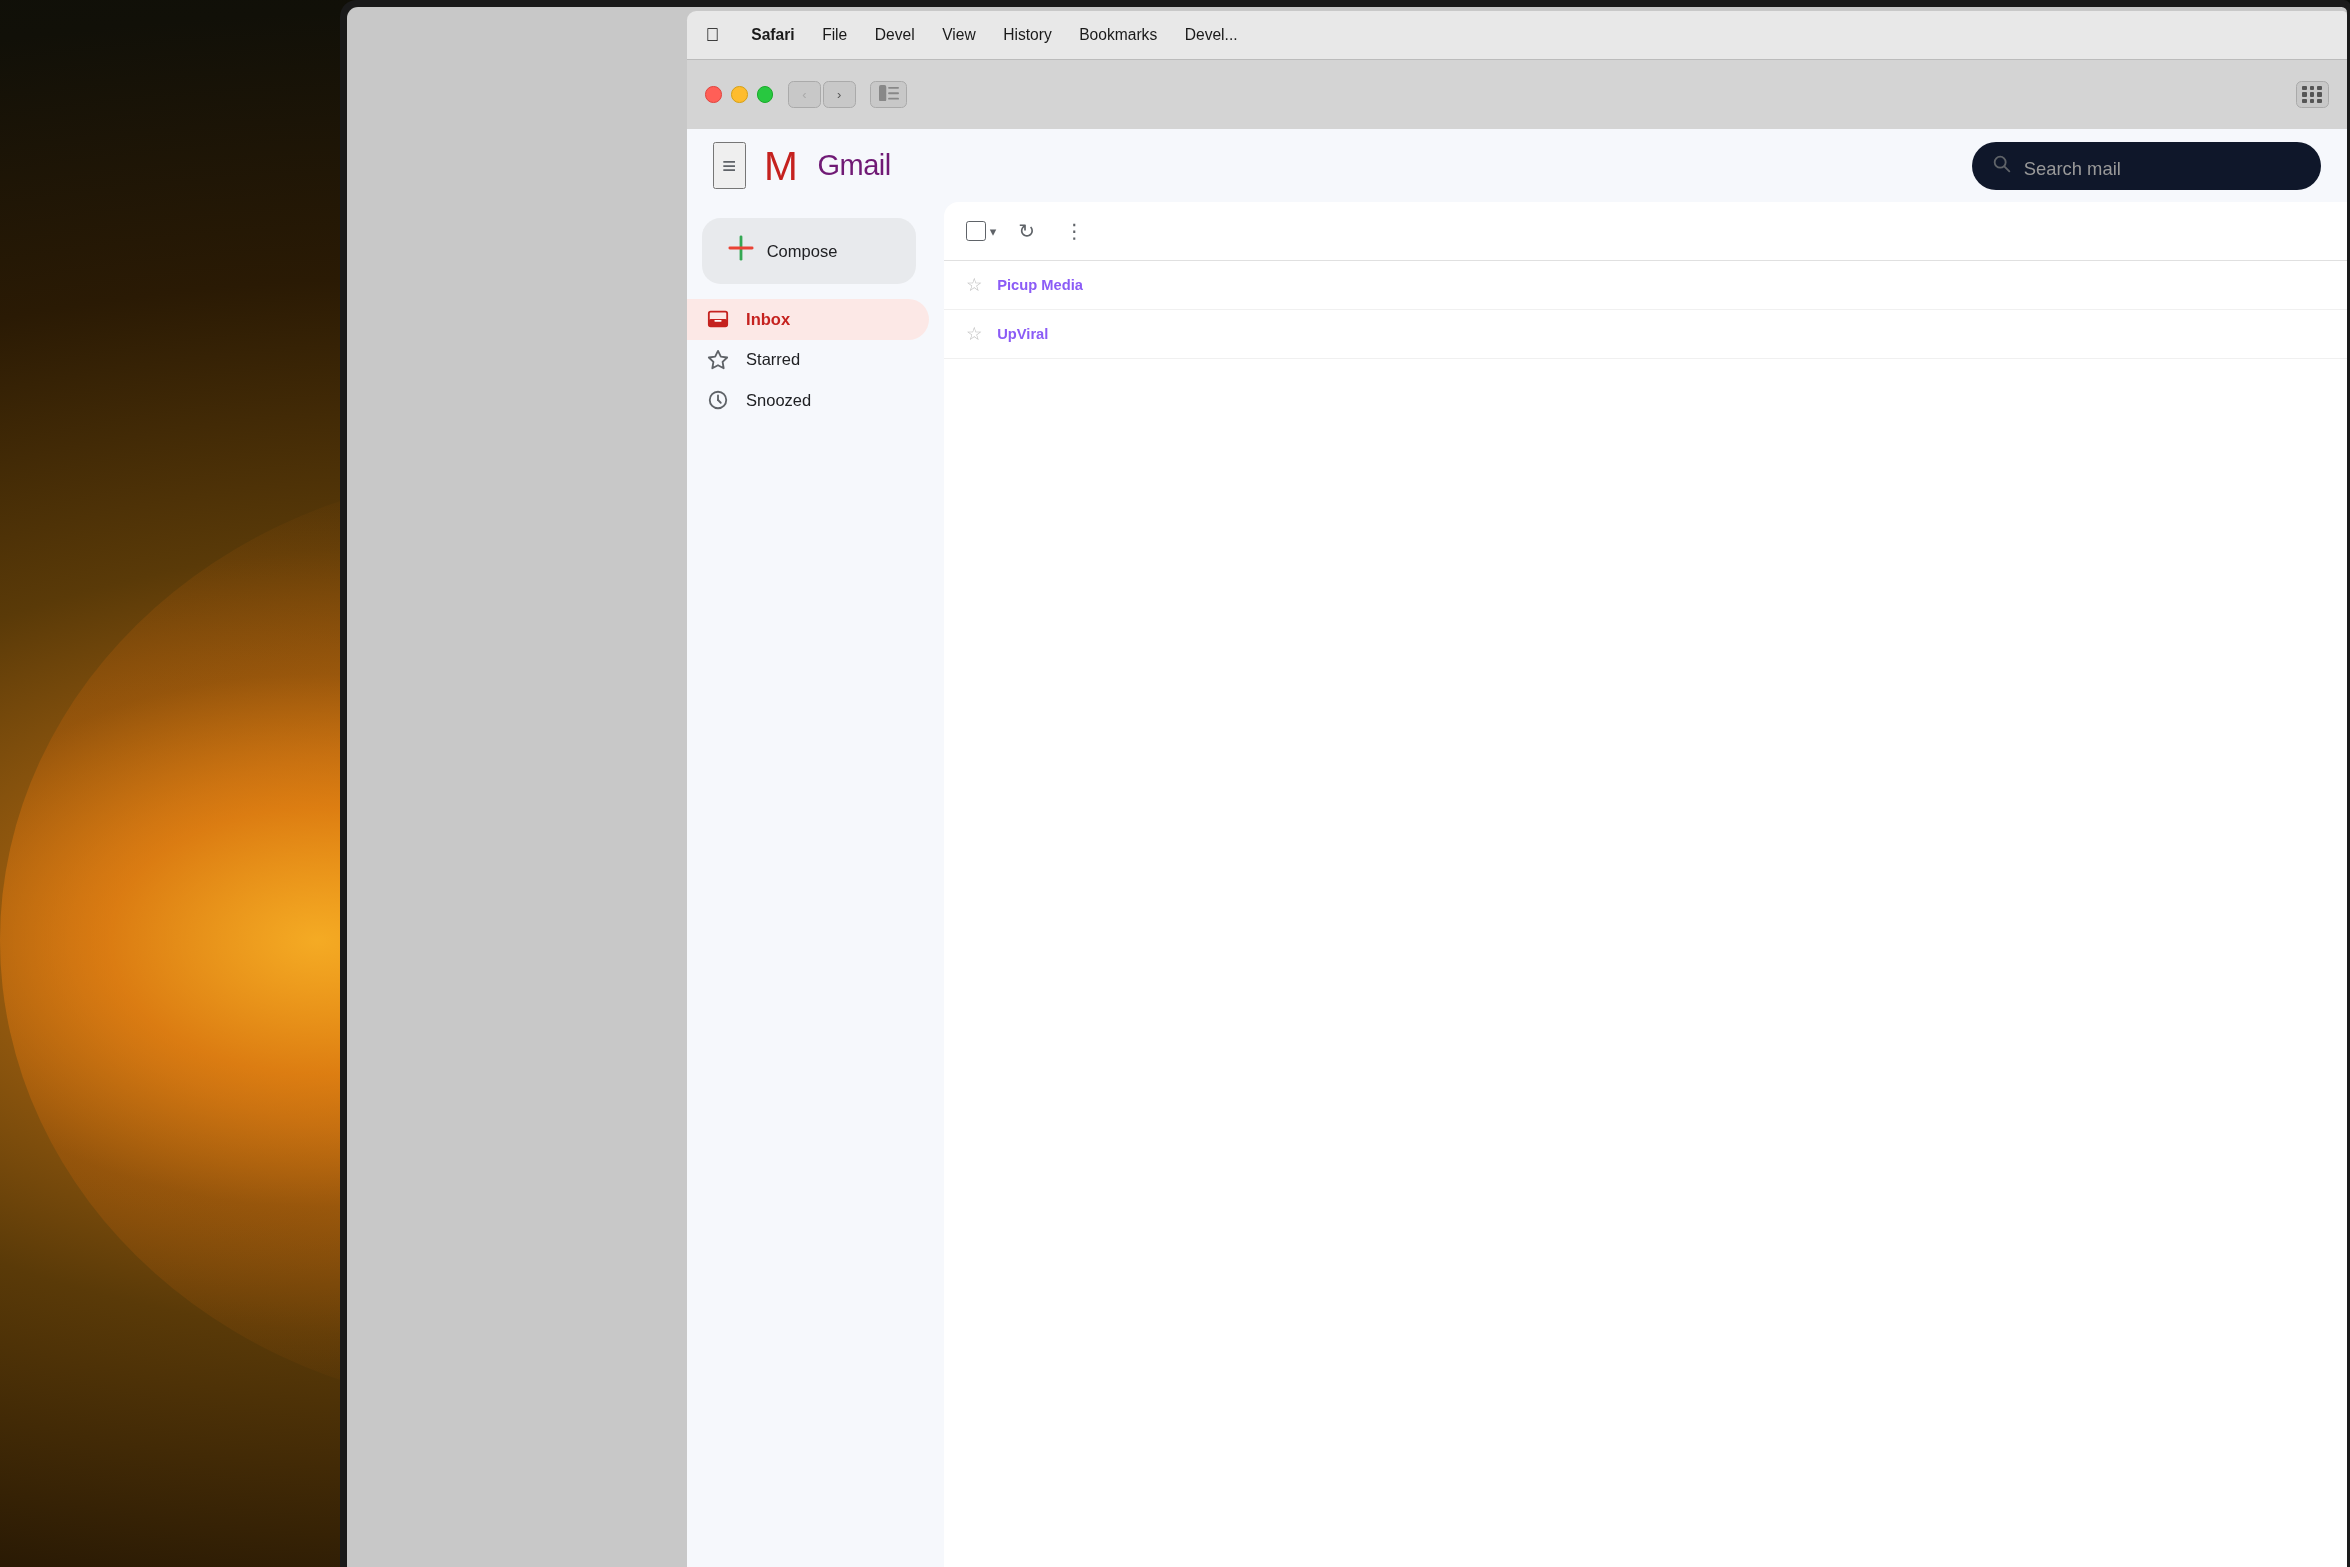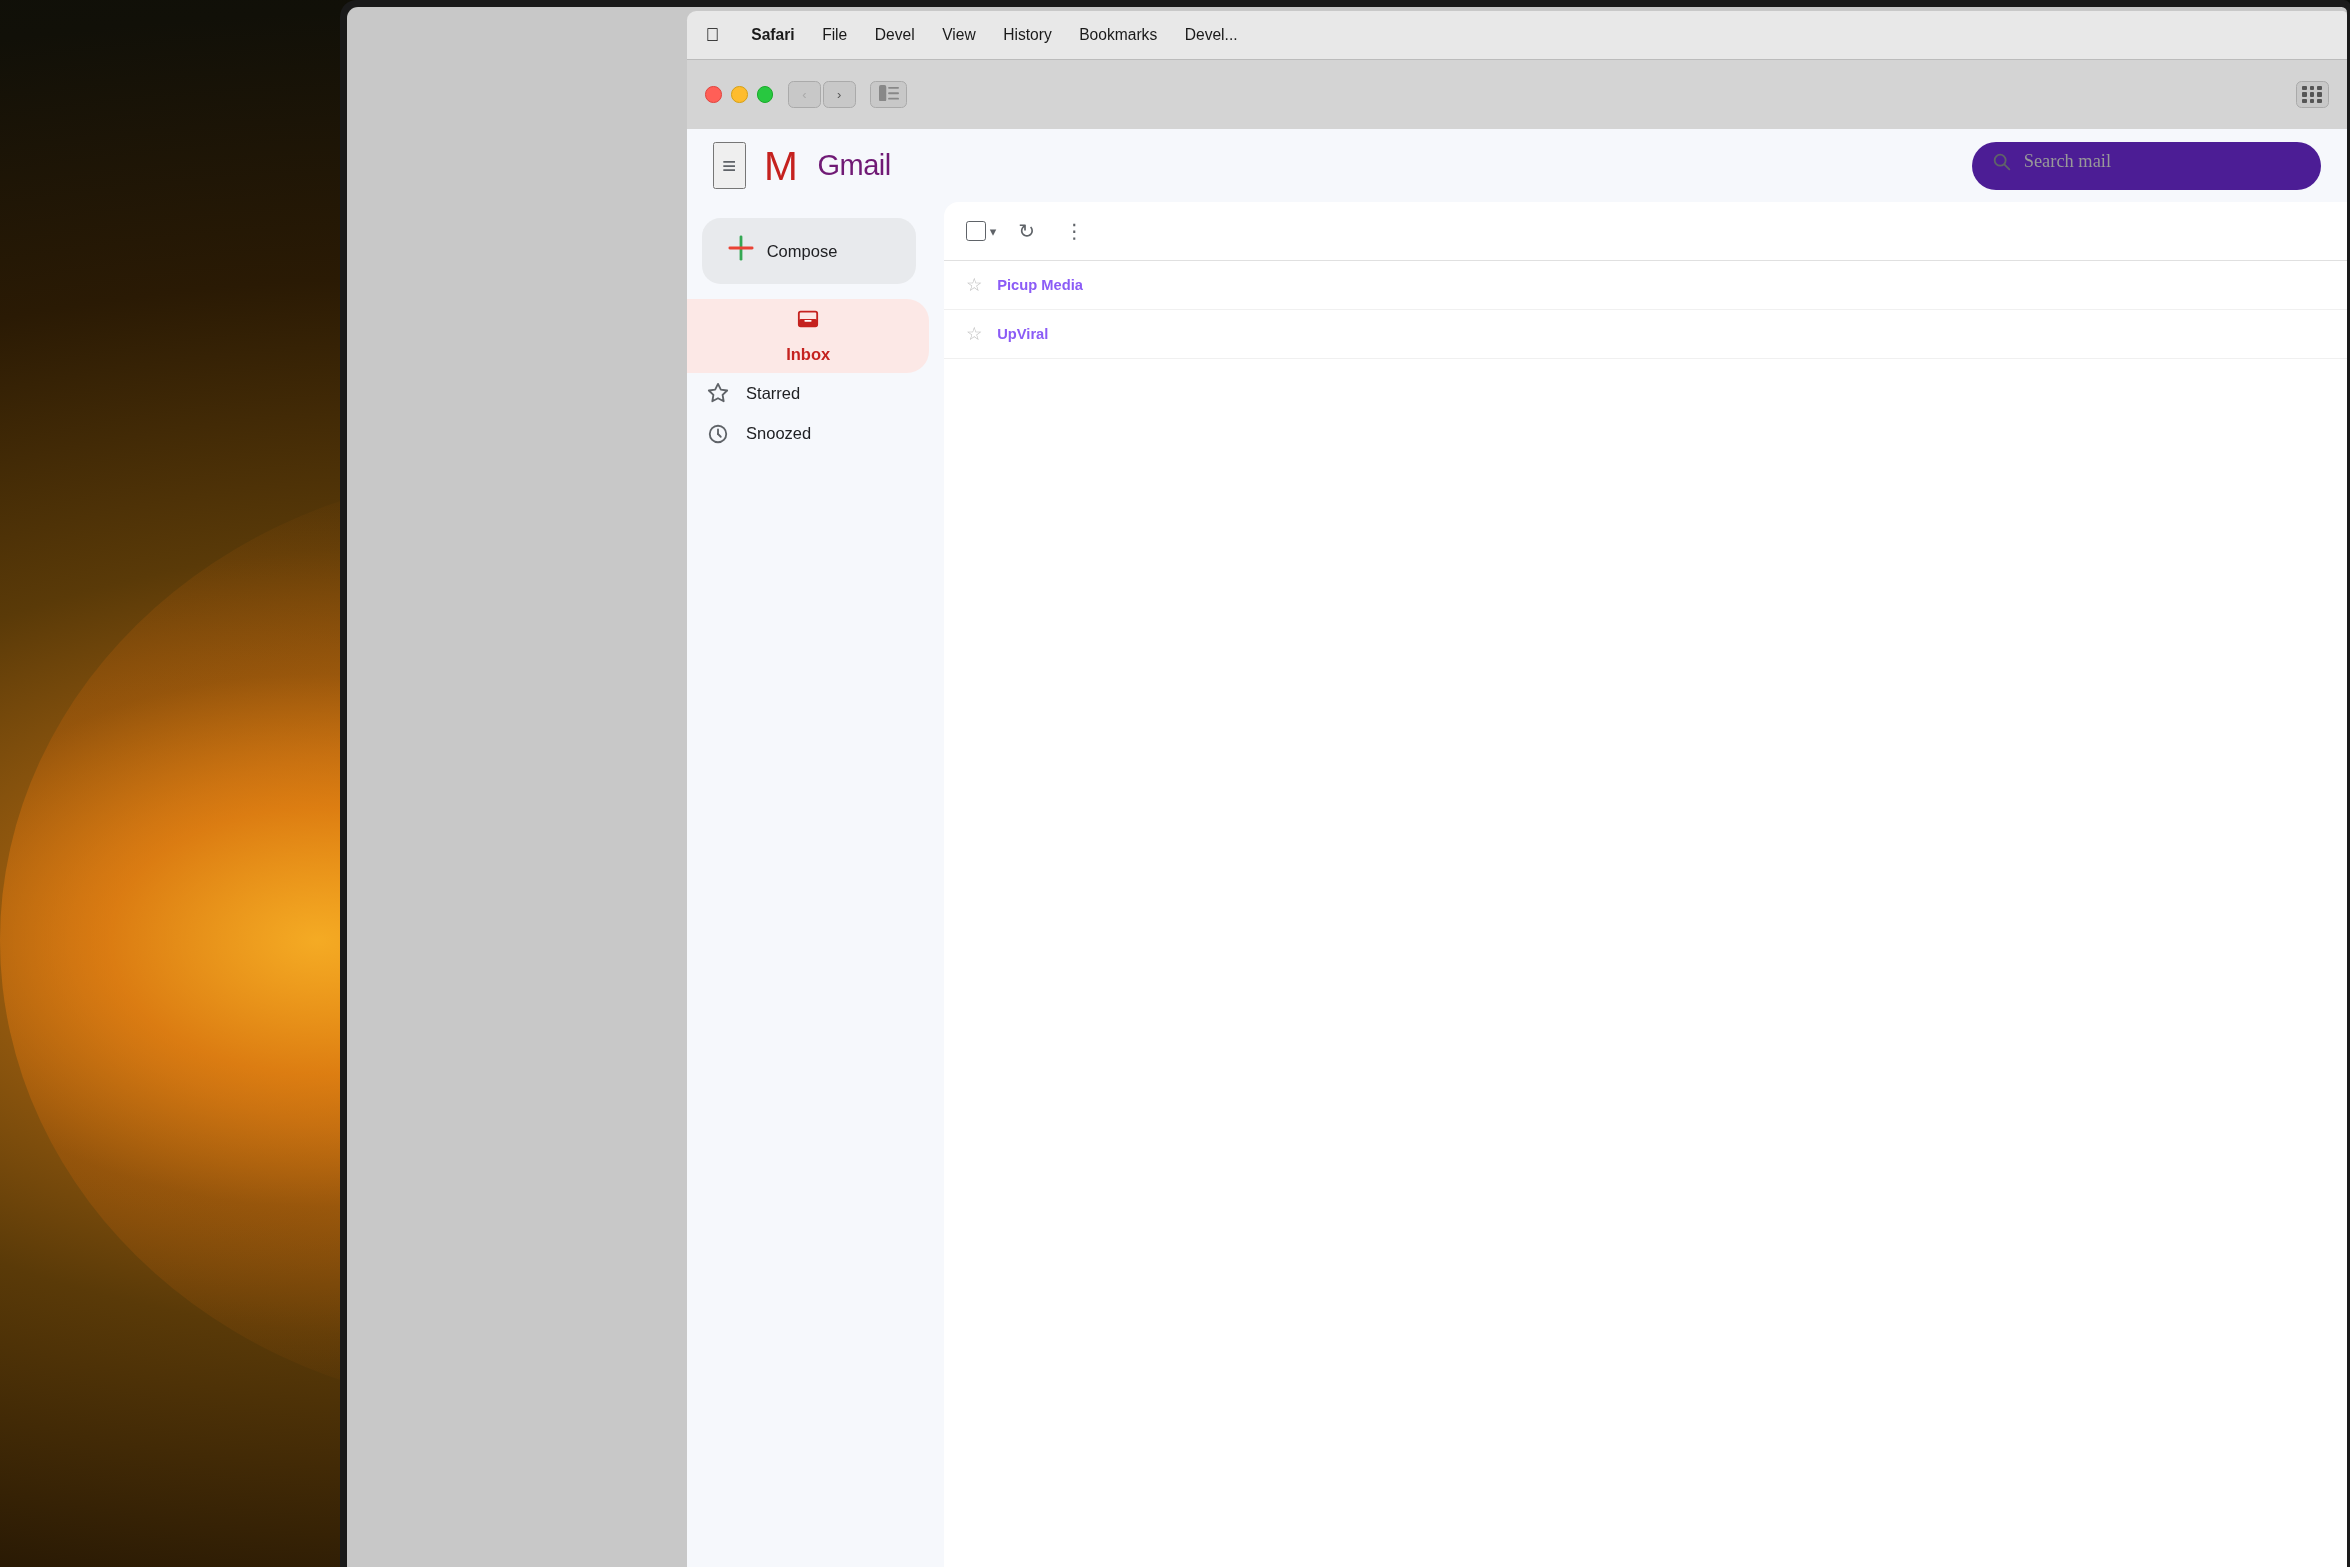--- a/index.html
+++ b/index.html
@@ -225,28 +225,27 @@
       font-size: 29px;
       color: #701a75;
       font-weight: 400;
       letter-spacing: -0.5px;
     }
 
     .header-spacer { flex: 1; }
 
     .search-bar {
       display: flex;
-      align-items: flex-start;
-      background: #4c1d95;
+      align-items: flex-end;
+      background: #0f172a;
       border-radius: 26px;
       padding: 9.2px 18.4px;
       gap: 11px;
       width: 349px;
       height: 48px;
-      font-family: Liberation Serif, serif;
     }
 
     .search-icon-svg {
       font-size: 20px;
       color: #5f6368;
     }
 
     .search-placeholder {
       font-size: 18.4px;
       color: #999;
@@ -295,21 +294,20 @@
       align-items: center;
       gap: 14.7px;
       padding: 9.2px 18.4px;
       cursor: pointer;
       border-radius: 0 22px 22px 0;
       margin-right: 14.7px;
     }
 
     .nav-item.active {
       background: #fce8e6;
-      flex-direction: column;
     }
 
     .nav-item-icon {
       font-size: 20px;
       width: 26px;
       display: flex;
       justify-content: center;
     }
 
     .nav-item-icon.inbox-icon { color: #c5221f; }

